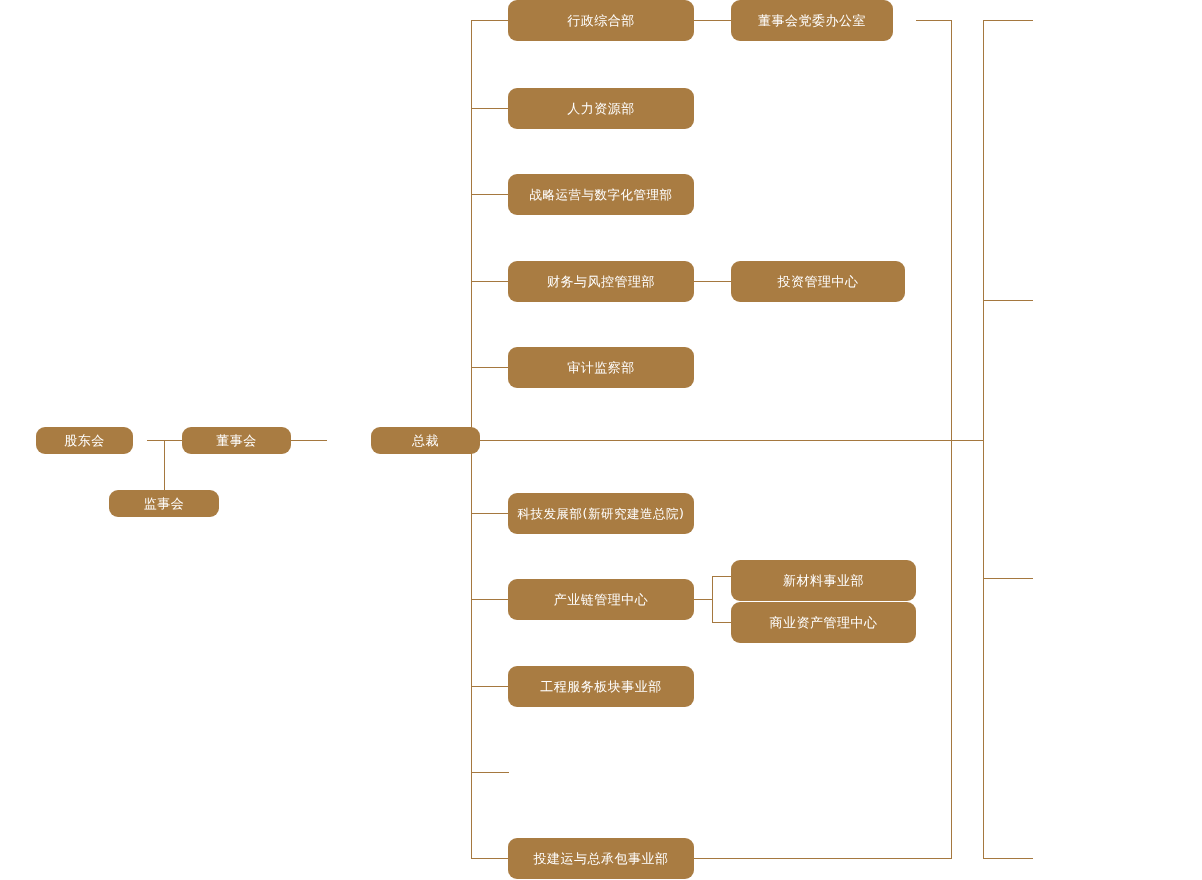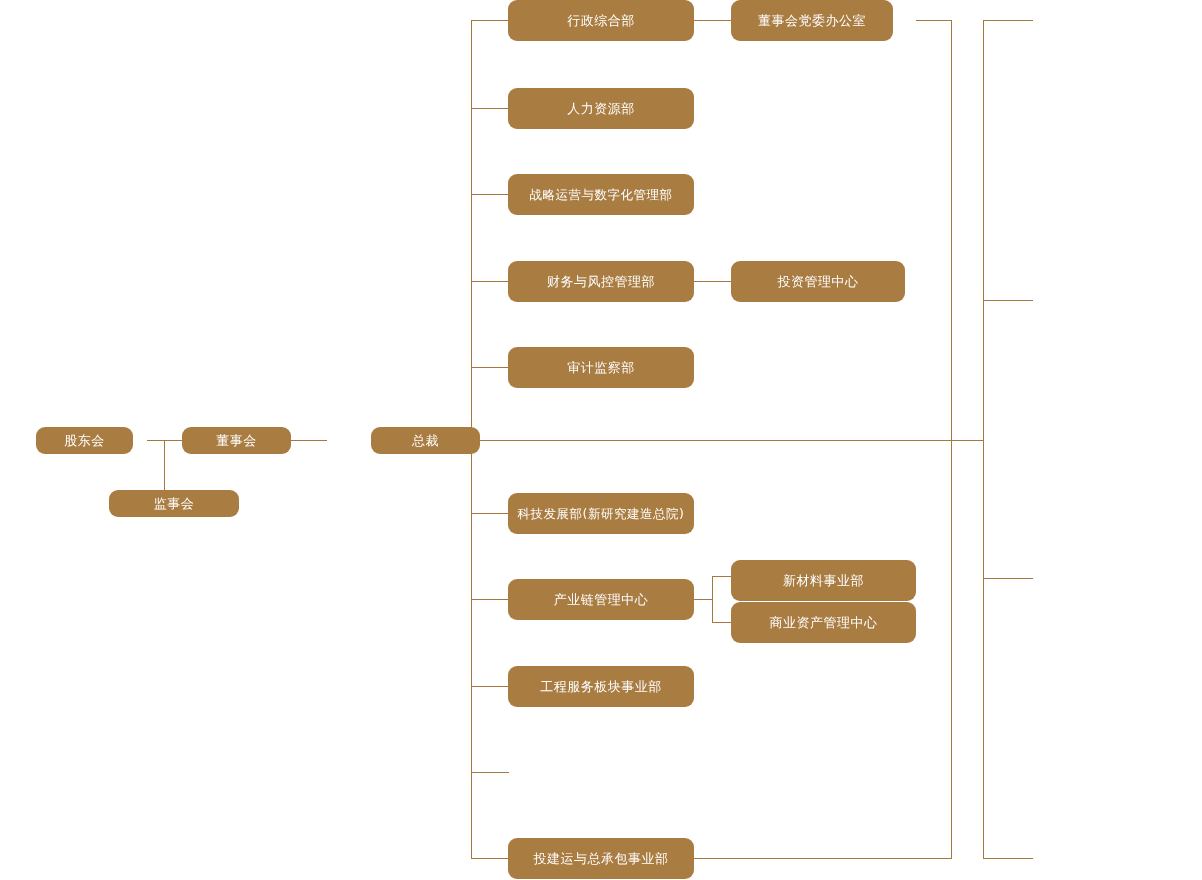--- a/index.html
+++ b/index.html
@@ -93,21 +93,21 @@
   <div class="conn v" style="left:983px; top:20px; height:839px;"></div>
   <div class="conn h" style="left:983px; top:20px; width:50px;"></div>
   <div class="conn h" style="left:983px; top:300px; width:50px;"></div>
   <div class="conn h" style="left:983px; top:578px; width:50px;"></div>
   <div class="conn h" style="left:983px; top:858px; width:50px;"></div>
 
   <div class="node" style="left:36px; top:427px; width:97px; height:27px;">股东会</div>
 
   <div class="node" style="left:182px; top:427px; width:109px; height:27px;">董事会</div>
 
-  <div class="node" style="left:109px; top:490px; width:130px; height:27px;">监事会</div>
+  <div class="node" style="left:109px; top:490px; width:110px; height:27px;">监事会</div>
 
   <div class="node" style="left:327px; top:427px; width:109px; height:27px;margin-left:44px;">总裁</div>
 
   <div class="node" style="left:508px; top:0px; width:186px; height:41px;">行政综合部</div>
 
   <div class="node" style="left:508px; top:88px; width:186px; height:41px;">人力资源部</div>
 
   <div class="node" style="left:508px; top:261px; width:186px; height:41px;">财务与风控管理部</div>
 
   <div class="node small" style="left:508px; top:174px; width:186px; height:41px;">战略运营与数字化管理部</div>

